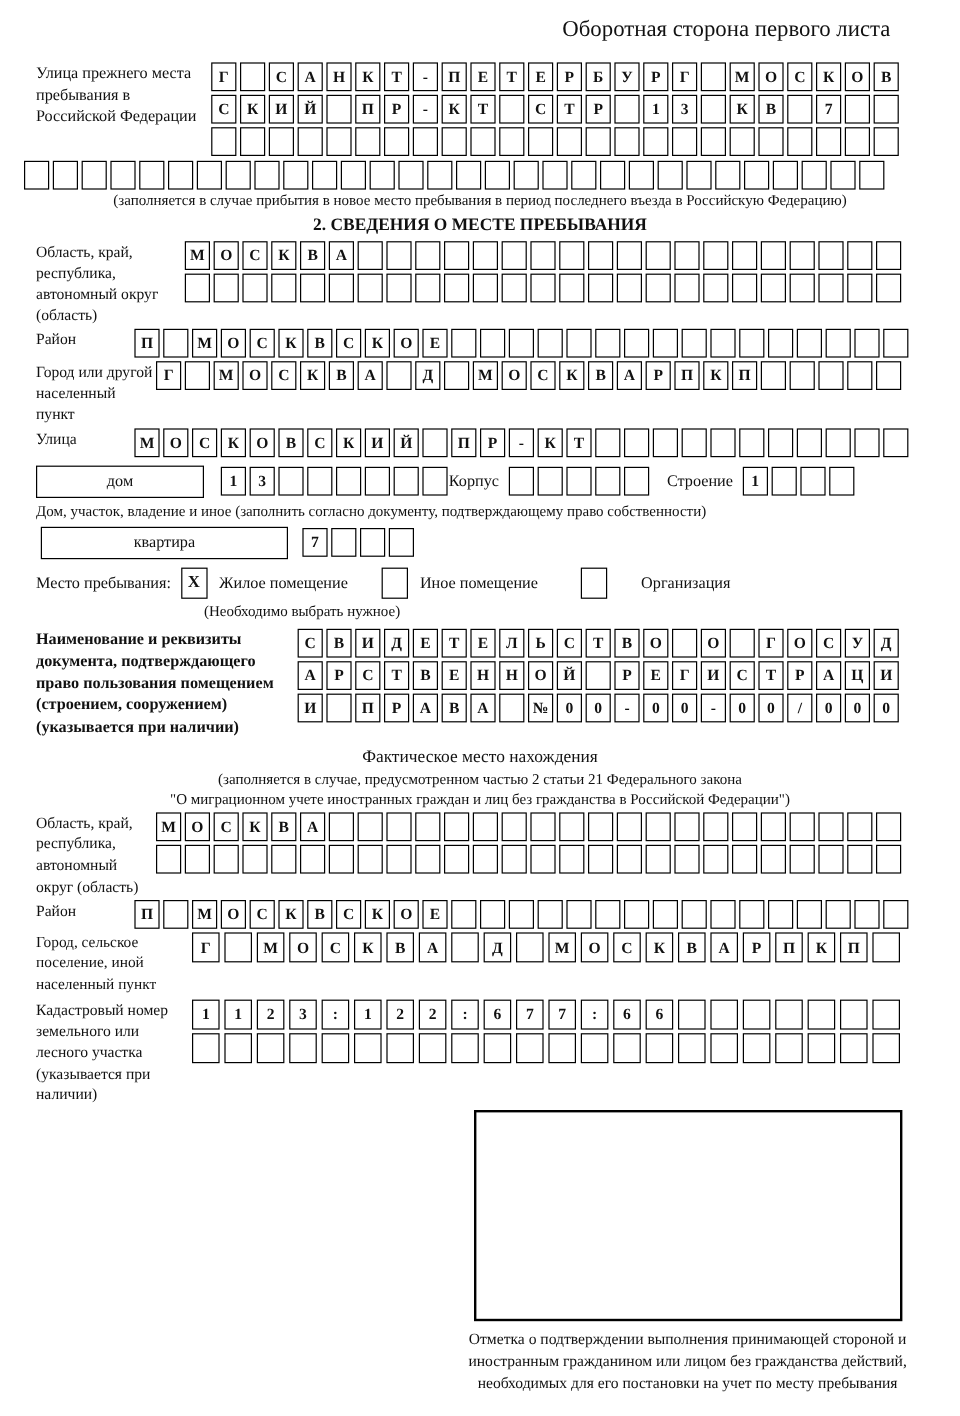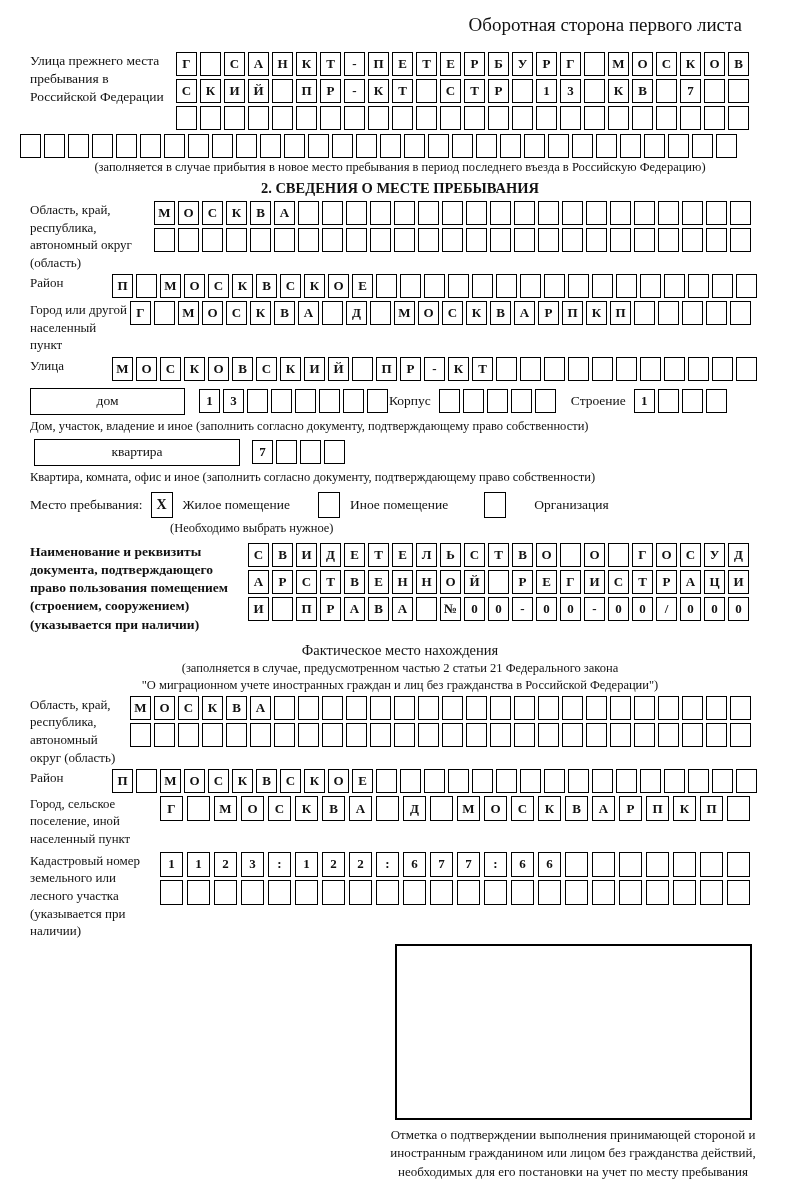--- a/index.html
+++ b/index.html
@@ -316,21 +316,21 @@
         <span class="cell">&nbsp;</span>
         <span class="cell">&nbsp;</span>
         <span class="cell">&nbsp;</span>
         <span class="cell">&nbsp;</span>
         <span class="cell">&nbsp;</span>
         <span class="cell">&nbsp;</span>
       </div>
   </div>
 
   <div class="dom-row">
-    <div class="wbox" style="width:155px;">дом</div>
+    <div class="wbox" style="width:140px;">дом</div>
     <div class="cells" style="margin-left:14px;">
         <span class="cell">1</span>
         <span class="cell">3</span>
         <span class="cell">&nbsp;</span>
         <span class="cell">&nbsp;</span>
         <span class="cell">&nbsp;</span>
         <span class="cell">&nbsp;</span>
         <span class="cell">&nbsp;</span>
         <span class="cell">&nbsp;</span>
       </div>
@@ -354,21 +354,20 @@
 
   <div class="dom-row" style="margin-top:5px;margin-left:34px;">
     <div class="wbox" style="width:206px;">квартира</div>
     <div class="cells" style="margin-left:12px;">
         <span class="cell">7</span>
         <span class="cell">&nbsp;</span>
         <span class="cell">&nbsp;</span>
         <span class="cell">&nbsp;</span>
       </div>
   </div>
-  <div class="caption-left">Квартира, комната, офис и иное (заполнить согласно документу, подтверждающему право собственности)</div>
 
   <div class="mesto-row">
     <span>Место пребывания:</span>
     <span class="cb" style="margin-left:8px;">X</span>
     <span style="margin-left:10px;">Жилое помещение</span>
     <span class="cb" style="margin-left:28px;"></span>
     <span style="margin-left:10px;">Иное помещение</span>
     <span class="cb" style="margin-left:36px;"></span>
     <span style="margin-left:28px;">Организация</span>
   </div>

